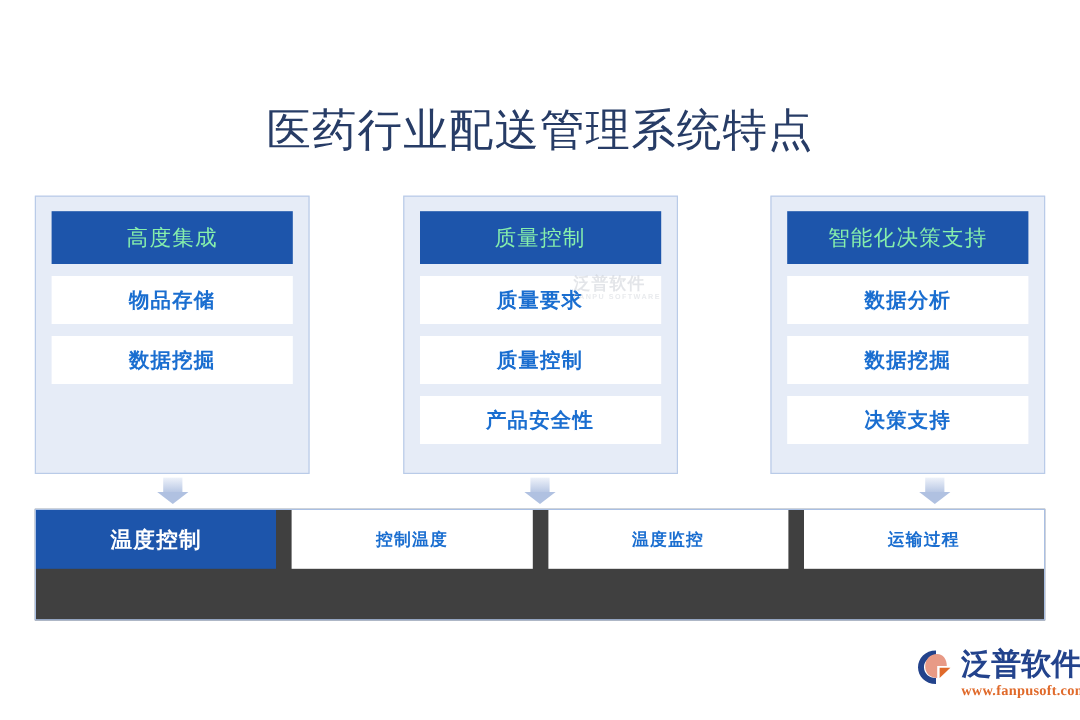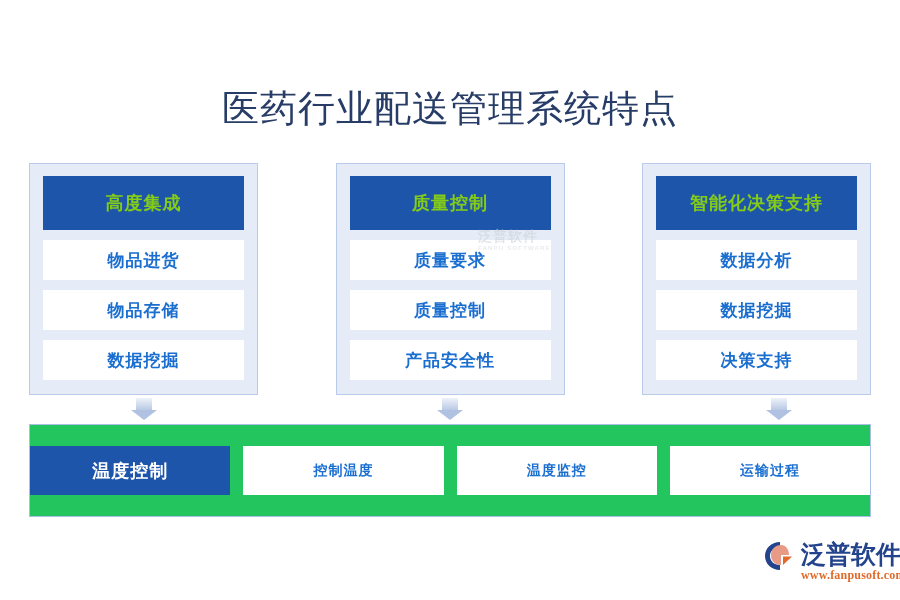--- a/index.html
+++ b/index.html
@@ -44,25 +44,25 @@
     box-sizing: border-box;
     background: #e6ecf7;
     border: 1px solid #b9cbe8;
     padding: 12px 13px 12px 13px;
     display: flex;
     flex-direction: column;
     gap: 10px;
     position: relative;
   }
   .col-header {
-    height: 54px;
+    height: 44px;
     background: #1d55ab;
-    color: #84cc16;
+    color: #86efac;
     font-size: 18px;
-    font-weight: bold;
+    font-weight: normal;
     display: flex;
     align-items: center;
     justify-content: center;
     letter-spacing: 1px;
   }
   .col-item {
     height: 40px;
     background: #ffffff;
     color: #1a6ed0;
     font-size: 17px;
@@ -103,24 +103,24 @@
   #arrow-3 { left: 766px; }
 
   
   #bottom-bar {
     position: absolute;
     left: 29px;
     top: 424px;
     width: 842px;
     height: 93px;
     box-sizing: border-box;
-    background: #22c55e;
+    background: #404040;
     border: 1px solid #a9bfe3;
     display: flex;
-    align-items: center;
+    align-items: flex-start;
     padding: 0 0;
     gap: 13px;
   }
   .bottom-cell {
     flex: 1;
     height: 49px;
     background: #ffffff;
     color: #1a6ed0;
     font-size: 14px;
     font-weight: bold;
@@ -196,21 +196,20 @@
 </style>
 </head>
 <body>
 
 <div id="page-title">医药行业配送管理系统特点</div>
 
 <div id="columns">
 
   <div class="column">
     <div class="col-header">高度集成</div>
-    <div class="col-item">物品进货</div>
     <div class="col-item">物品存储</div>
     <div class="col-item">数据挖掘</div>
   </div>
 
   <div class="column">
     <div class="col-header">质量控制</div>
     <div class="col-item">质量要求</div>
     <div class="col-item">质量控制</div>
     <div class="col-item">产品安全性</div>
   </div>

